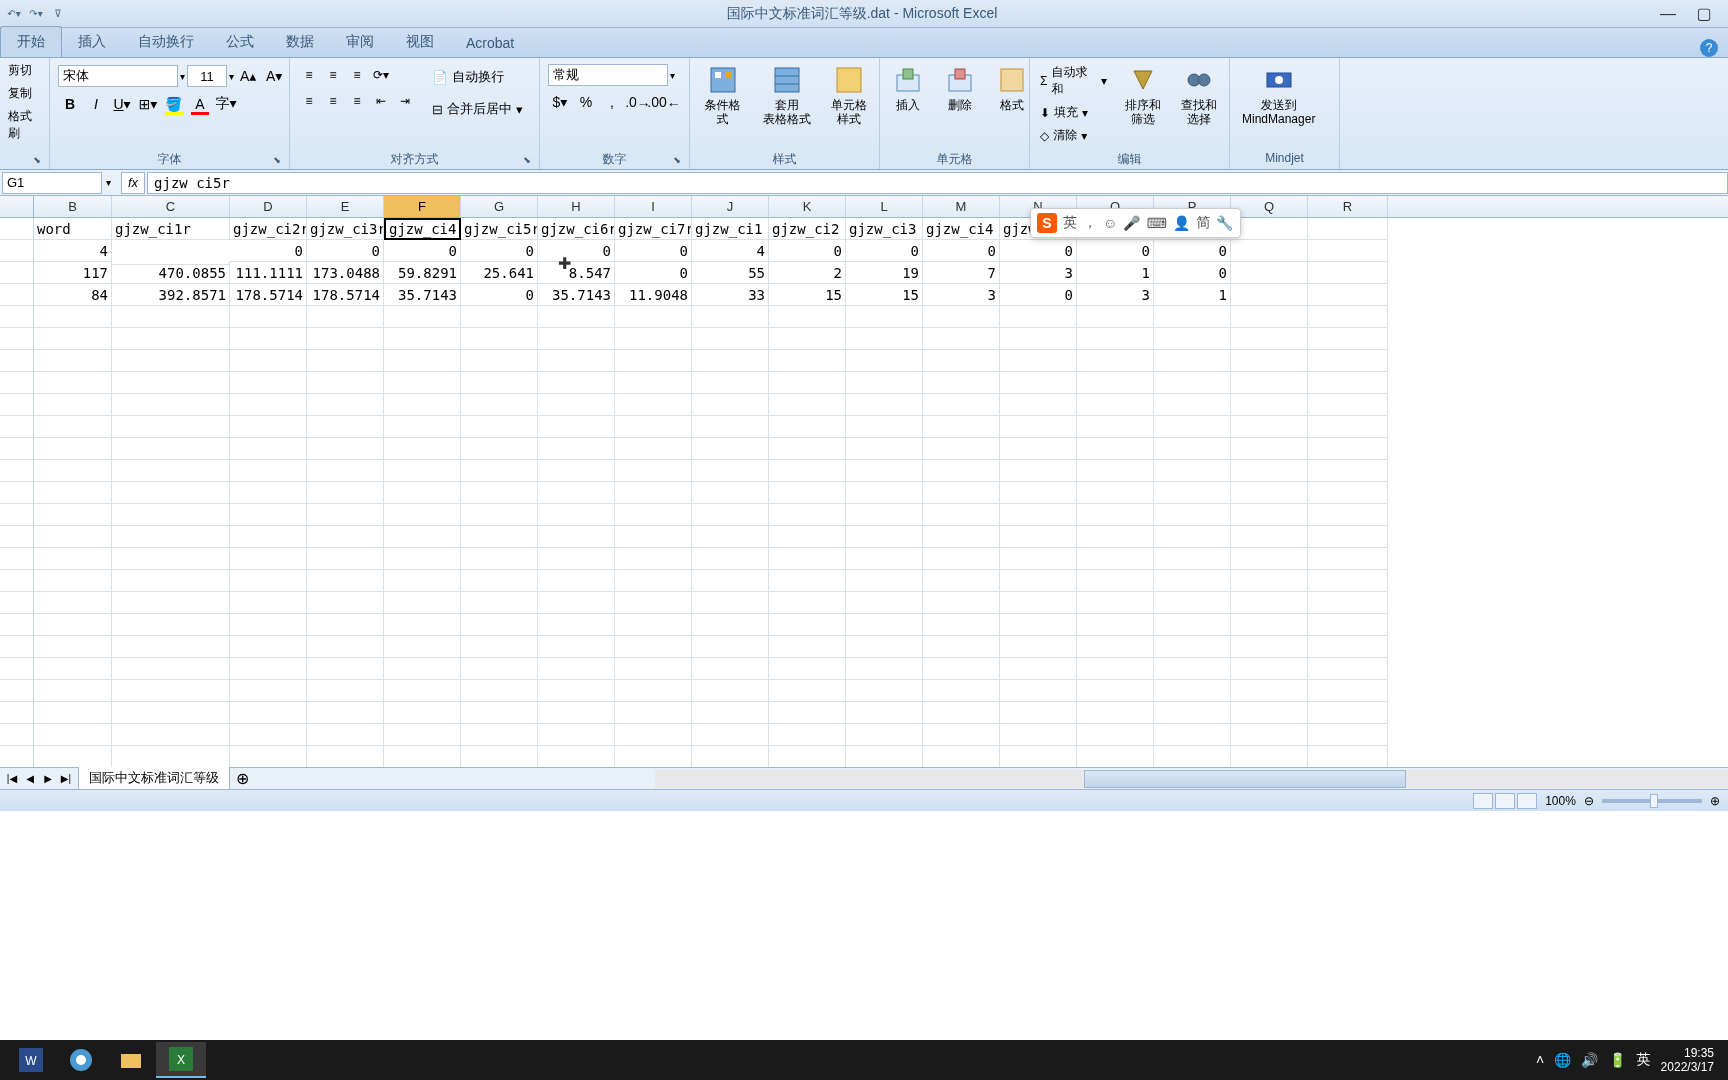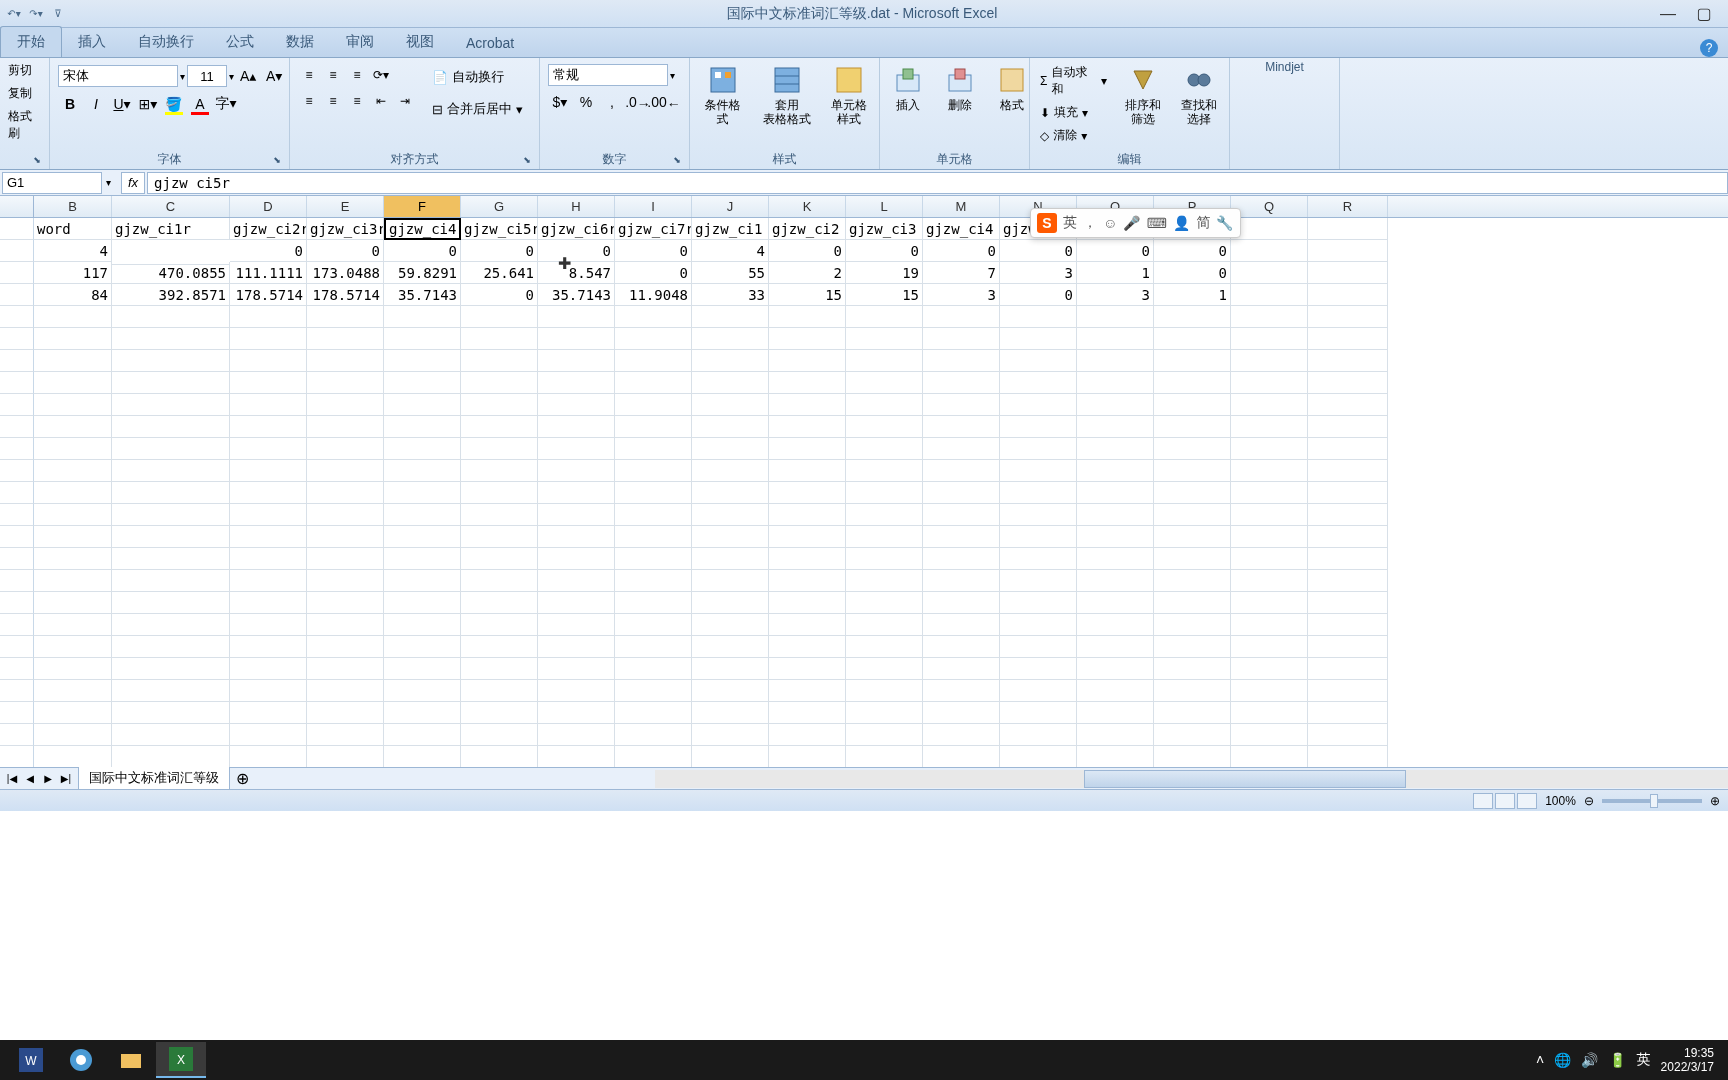--- a/index.html
+++ b/index.html
@@ -318,20 +318,32 @@
             </svg>
           </div>
         <div class="big-btn-label" style="white-space:pre">查找和
 选择</div>
       </div>
     </div>
     <div class="ribbon-group-label"><span>编辑</span></div>
   </div>
 
   <div class="ribbon-group" style="width:110px">
+    <div class="ribbon-group-content">
+      <div class="big-btn">
+        <div class="big-btn-icon">
+            <svg width="32" height="26">
+              <rect x="4" y="6" width="24" height="14" fill="#3a6ac0" stroke="#1a4a9a"></rect>
+              <circle cx="16" cy="13" r="4" fill="#fff"></circle>
+            </svg>
+          </div>
+        <div class="big-btn-label" style="white-space:pre">发送到
+MindManager</div>
+      </div>
+    </div>
     <div class="ribbon-group-label"><span>Mindjet</span></div>
   </div>
 </div>
 
 <div class="formula-bar">
   <input class="name-box" value="G1" style="">
   <span style="font-size:10px;padding:0 4px">▾</span>
   <div class="fx-btn">fx</div>
   <input class="formula-input" value="gjzw_ci5r" style="">
 </div>

